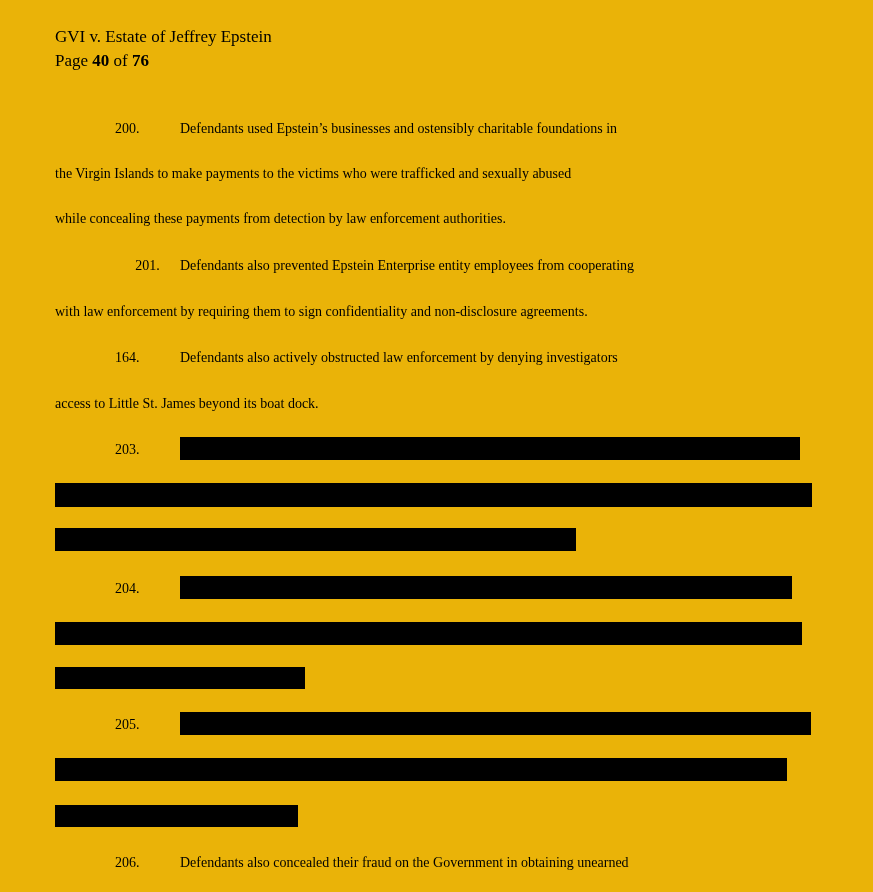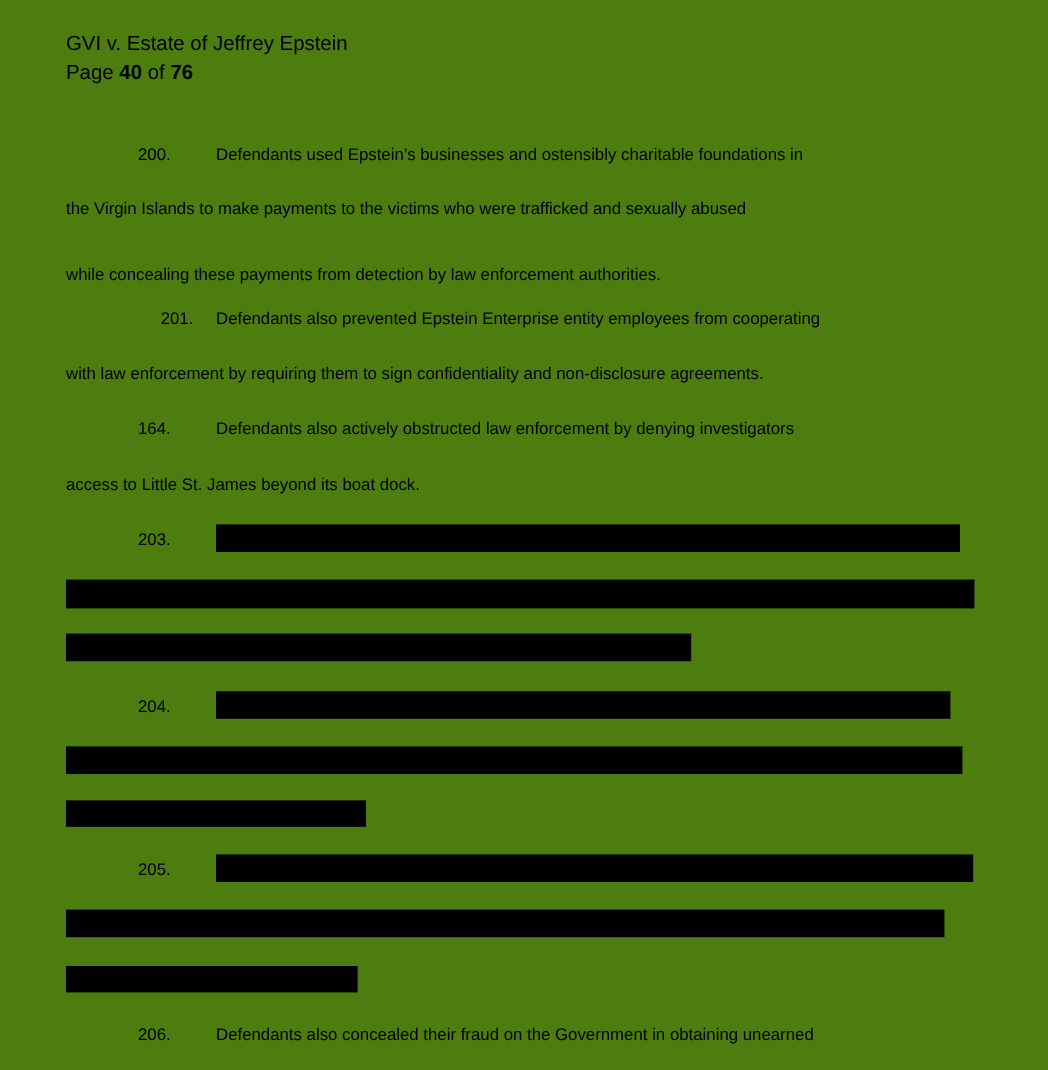--- a/index.html
+++ b/index.html
@@ -4,23 +4,23 @@
 <style>
   html, body {
     margin: 0;
     padding: 0;
     background: #ffffff;
   }
   .page {
     position: relative;
     width: 873px;
     height: 892px;
-    background: #4d7c0f;
+    background: #eab308;
     overflow: hidden;
-    font-family: Liberation Sans, sans-serif;
+    font-family: Liberation Serif, serif;
     color: #000000;
   }
   .header {
     position: absolute;
     left: 55px;
     top: 25px;
     font-size: 17px;
     line-height: 24px;
     white-space: nowrap;
   }
@@ -47,21 +47,21 @@
 
 <div class="page">
 
   <div class="header">
     <div>GVI v. Estate of Jeffrey Epstein</div>
     <div><span>Page</span> <span class="bold">40</span> <span>of</span> <span class="bold">76</span></div>
   </div>
 
   <div class="bodyline indent" style="top:118px;"><span class="pnum">200.</span><span>Defendants used Epstein’s businesses and ostensibly charitable foundations in</span></div>
   <div class="bodyline flush" style="top:163px;">the Virgin Islands to make payments to the victims who were trafficked and sexually abused</div>
-  <div class="bodyline flush" style="top:218px;">while concealing these payments from detection by law enforcement authorities.</div>
+  <div class="bodyline flush" style="top:208px;">while concealing these payments from detection by law enforcement authorities.</div>
 
   <div class="bodyline indent" style="top:255px;text-align:center;"><span class="pnum">201.</span><span>Defendants also prevented Epstein Enterprise entity employees from cooperating</span></div>
   <div class="bodyline flush" style="top:301px;">with law enforcement by requiring them to sign confidentiality and non-disclosure agreements.</div>
 
   <div class="bodyline indent" style="top:347px;"><span class="pnum">164.</span><span>Defendants also actively obstructed law enforcement by denying investigators</span></div>
   <div class="bodyline flush" style="top:393px;">access to Little St. James beyond its boat dock.</div>
 
   <div class="bodyline indent" style="top:439px;">203.</div>
   <div class="redaction" style="left:180px; top:437px; width:620px; height:23px;"></div>
   <div class="redaction" style="left:55px; top:483px; width:757px; height:24px;"></div>

